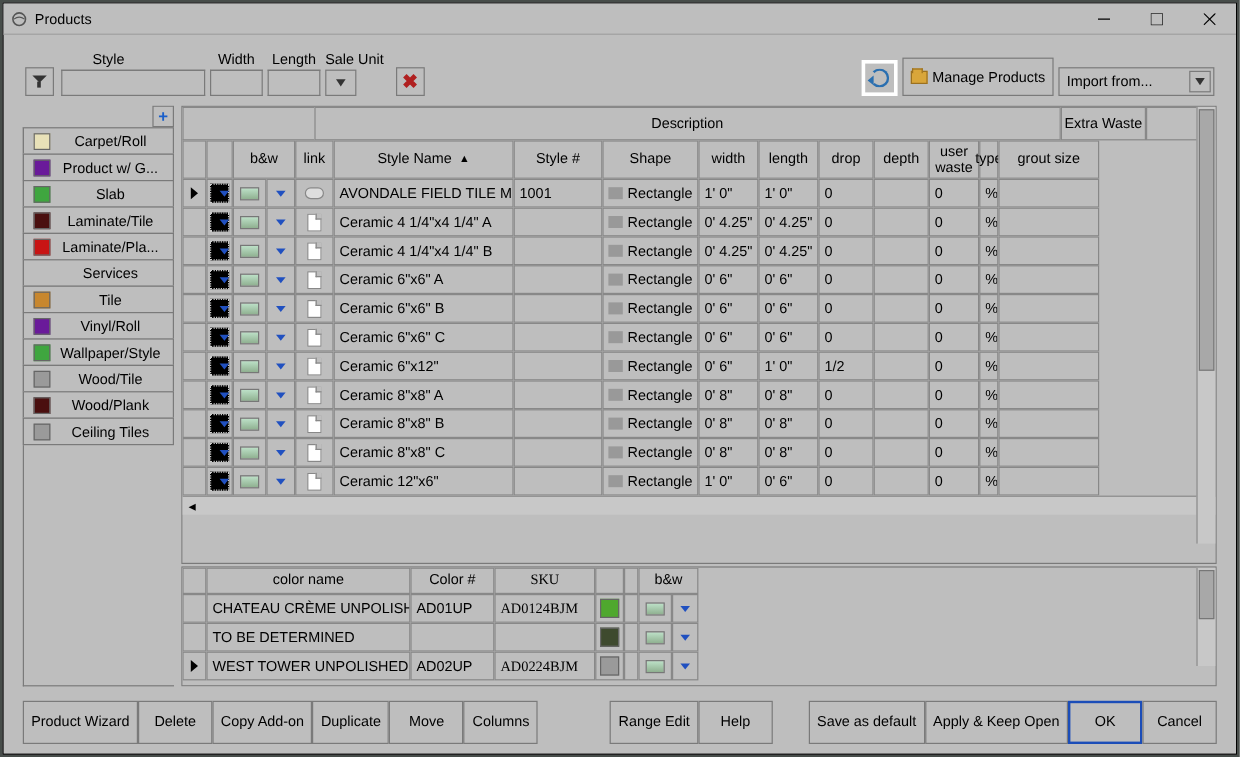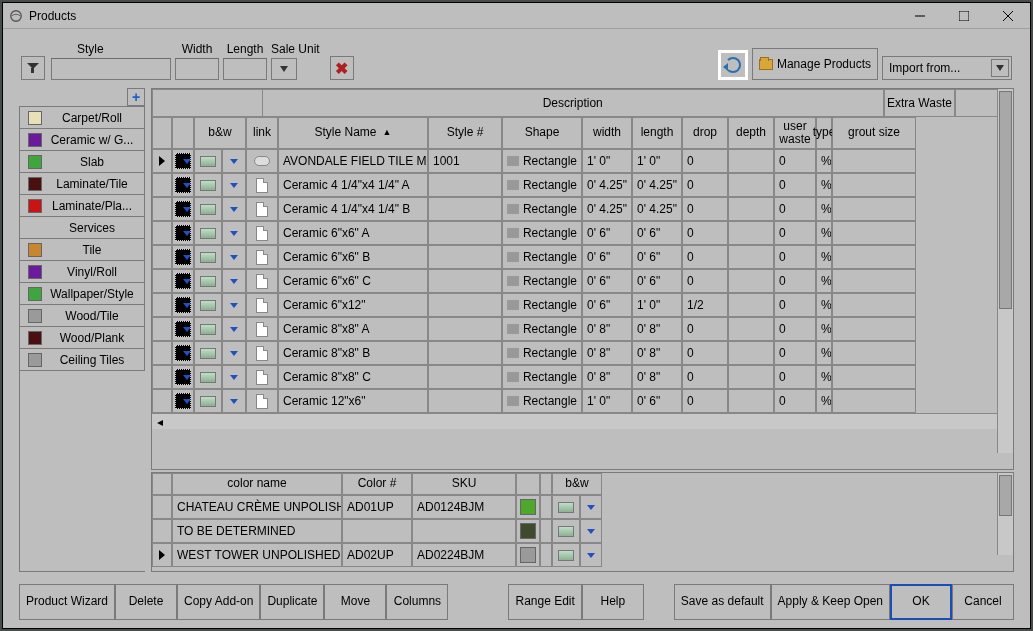--- a/index.html
+++ b/index.html
@@ -66,21 +66,21 @@
 .footer{display:flex;padding:8px 16px;gap:0;}
 .fbtn{height:36px;border:1px solid #7a7a7a;background:#bebebe;display:flex;align-items:center;justify-content:center;text-align:center;line-height:1.1;padding:0 6px;min-width:62px;}
 .fbtn.primary{border:2px solid #1b4db8;}
 .c-stylename{width:150px;} .c-styleno{width:74px;} .c-shape{width:80px;} .c-width{width:50px;} .c-length{width:50px;} .c-drop{width:46px;} .c-depth{width:46px;} .c-uwaste{width:42px;} .c-type{width:16px;} .c-grout{width:84px;}
 .sortasc{margin-left:6px;font-size:9px;}
 .reficon{width:16px;height:16px;border:2px solid #2a6fb0;border-radius:50%;border-left-color:transparent;position:relative;}
 .reficon:before{content:"";position:absolute;left:-4px;top:4px;border-top:4px solid transparent;border-bottom:4px solid transparent;border-right:5px solid #2a6fb0;}
 .filter-icon{width:14px;height:14px;position:relative;}
 .filter-icon:before{content:"";position:absolute;top:2px;left:1px;width:0;height:0;border-left:6px solid transparent;border-right:6px solid transparent;border-top:6px solid #333;}
 .filter-icon:after{content:"";position:absolute;top:7px;left:5px;width:3px;height:5px;background:#333;}
-.cl-name{width:170px;} .cl-color{width:70px;} .cl-sku{width:104px;} .cl-sw{width:24px;} .cl-spc{width:12px;}
+.cl-name{width:170px;} .cl-color{width:70px;} .cl-sku{width:84px;font-family:Liberation Serif, serif;} .cl-sw{width:24px;} .cl-spc{width:12px;}
 .tri{width:0;height:0;border-top:5px solid transparent;border-bottom:5px solid transparent;border-left:6px solid #000;}
 .chev{border-left:4px solid transparent;border-right:4px solid transparent;border-top:6px solid #333;}
 </style>
 </head>
 <body>
 
 <div class="window">
   <div class="titlebar">
     <svg class="icon" viewBox="0 0 16 16">
         <circle cx="8" cy="8" r="6" fill="none" stroke="#555" stroke-width="1.5"></circle>
@@ -154,21 +154,21 @@
           <div style="flex:1"></div>
           <div class="plusbtn">+</div>
         </div>
       <div class="sidelist" id="catlist">
           <div class="cat">
             <div class="sw" style="background: rgb(232, 225, 184);"></div>
             <span>Carpet/Roll</span>
           </div>
           <div class="cat">
             <div class="sw" style="background: rgb(106, 26, 154);"></div>
-            <span>Ceramic w/ G...</span>
+            <span>Product w/ G...</span>
           </div>
           <div class="cat">
             <div class="sw" style="background: rgb(63, 166, 63);"></div>
             <span>Slab</span>
           </div>
           <div class="cat">
             <div class="sw" style="background: rgb(74, 15, 15);"></div>
             <span>Laminate/Tile</span>
           </div>
           <div class="cat">

